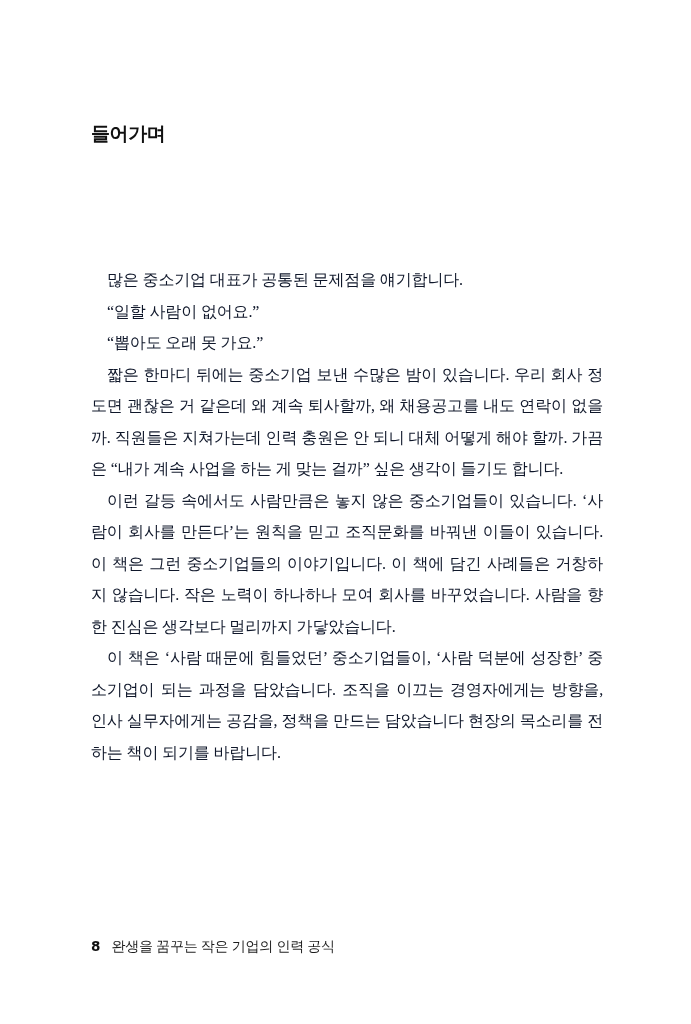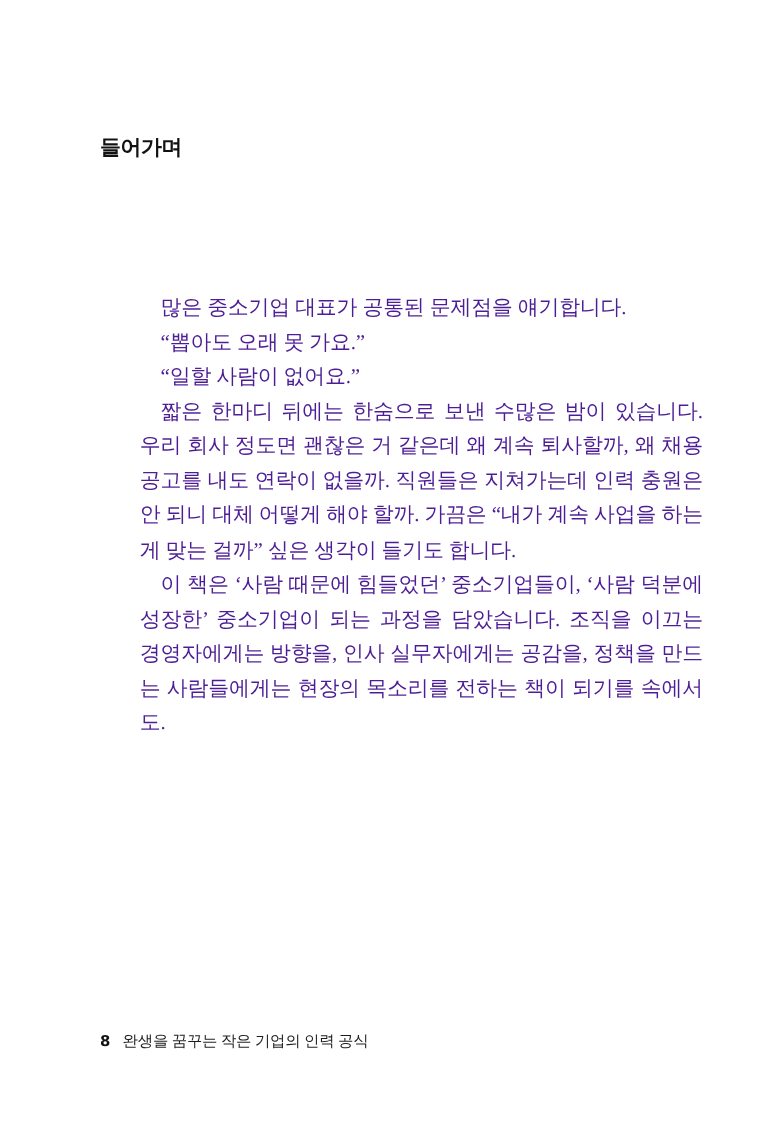--- a/index.html
+++ b/index.html
@@ -30,27 +30,26 @@
     font-size: 19px;
     letter-spacing: -0.4px;
     color: #111111;
   }
 
   .body-text {
     position: absolute;
     left: 91px;
     top: 264px;
     width: 512px;
-    font-size: 19px;
+    font-size: 16px;
     line-height: 31.5px;
     text-align: justify;
     text-justify: inter-character;
-    color: #4c1d95;
+    color: #0f172a;
     letter-spacing: -0.15px;
-    margin-left: 36px;
   }
 
   .body-text p {
     margin: 0;
     text-indent: 1em;
   }
 
   .body-text p.quote {
     text-indent: 1em;
   }
@@ -77,24 +76,25 @@
 </style>
 </head>
 <body>
 
 <div class="page">
 
   <h1 class="page-title">들어가며</h1>
 
   <div class="body-text">
     <p>많은 중소기업 대표가 공통된 문제점을 얘기합니다.</p>
+    <p class="quote">“일할 사람이 없어요.”</p>
     <p class="quote">“뽑아도 오래 못 가요.”</p>
-    <p class="quote">“일할 사람이 없어요.”</p>
-    <p>짧은 한마디 뒤에는 한숨으로 보낸 수많은 밤이 있습니다. 우리 회사 정도면 괜찮은 거 같은데 왜 계속 퇴사할까, 왜 채용공고를 내도 연락이 없을까. 직원들은 지쳐가는데 인력 충원은 안 되니 대체 어떻게 해야 할까. 가끔은 “내가 계속 사업을 하는 게 맞는 걸까” 싶은 생각이 들기도 합니다.</p>
-    <p>이 책은 ‘사람 때문에 힘들었던’ 중소기업들이, ‘사람 덕분에 성장한’ 중소기업이 되는 과정을 담았습니다. 조직을 이끄는 경영자에게는 방향을, 인사 실무자에게는 공감을, 정책을 만드는 사람들에게는 현장의 목소리를 전하는 책이 되기를 속에서도.</p>
+    <p>짧은 한마디 뒤에는 중소기업 보낸 수많은 밤이 있습니다. 우리 회사 정도면 괜찮은 거 같은데 왜 계속 퇴사할까, 왜 채용공고를 내도 연락이 없을까. 직원들은 지쳐가는데 인력 충원은 안 되니 대체 어떻게 해야 할까. 가끔은 “내가 계속 사업을 하는 게 맞는 걸까” 싶은 생각이 들기도 합니다.</p>
+    <p>이런 갈등 속에서도 사람만큼은 놓지 않은 중소기업들이 있습니다. ‘사람이 회사를 만든다’는 원칙을 믿고 조직문화를 바꿔낸 이들이 있습니다. 이 책은 그런 중소기업들의 이야기입니다. 이 책에 담긴 사례들은 거창하지 않습니다. 작은 노력이 하나하나 모여 회사를 바꾸었습니다. 사람을 향한 진심은 생각보다 멀리까지 가닿았습니다.</p>
+    <p>이 책은 ‘사람 때문에 힘들었던’ 중소기업들이, ‘사람 덕분에 성장한’ 중소기업이 되는 과정을 담았습니다. 조직을 이끄는 경영자에게는 방향을, 인사 실무자에게는 공감을, 정책을 만드는 담았습니다 현장의 목소리를 전하는 책이 되기를 바랍니다.</p>
   </div>
 
   <div class="footer">
     <span class="folio">8</span>
     <span class="running-head">완생을 꿈꾸는 작은 기업의 인력 공식</span>
   </div>
 
 </div>
 
 </body></html>

